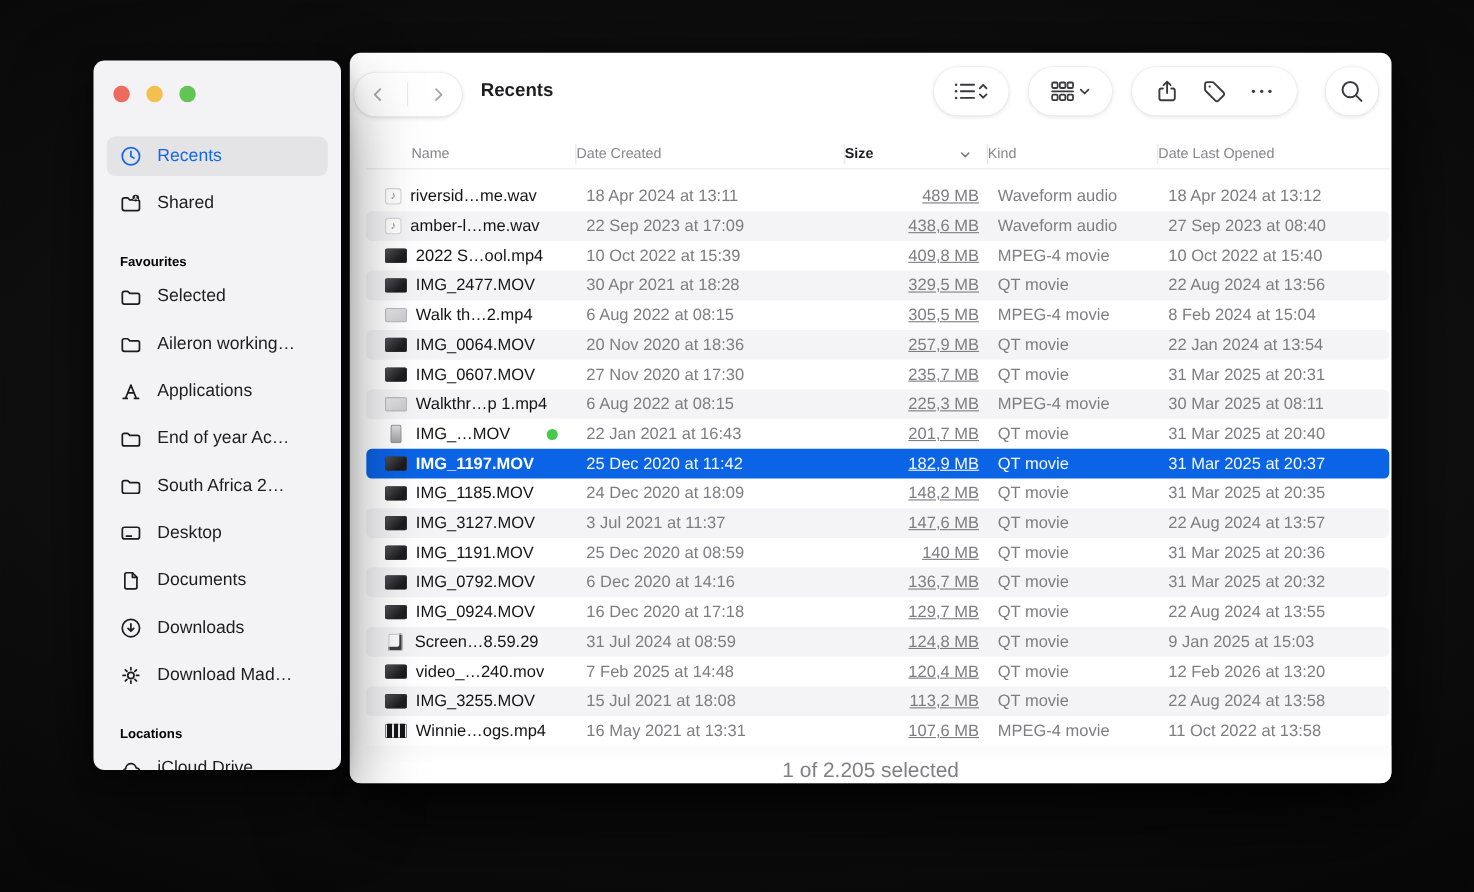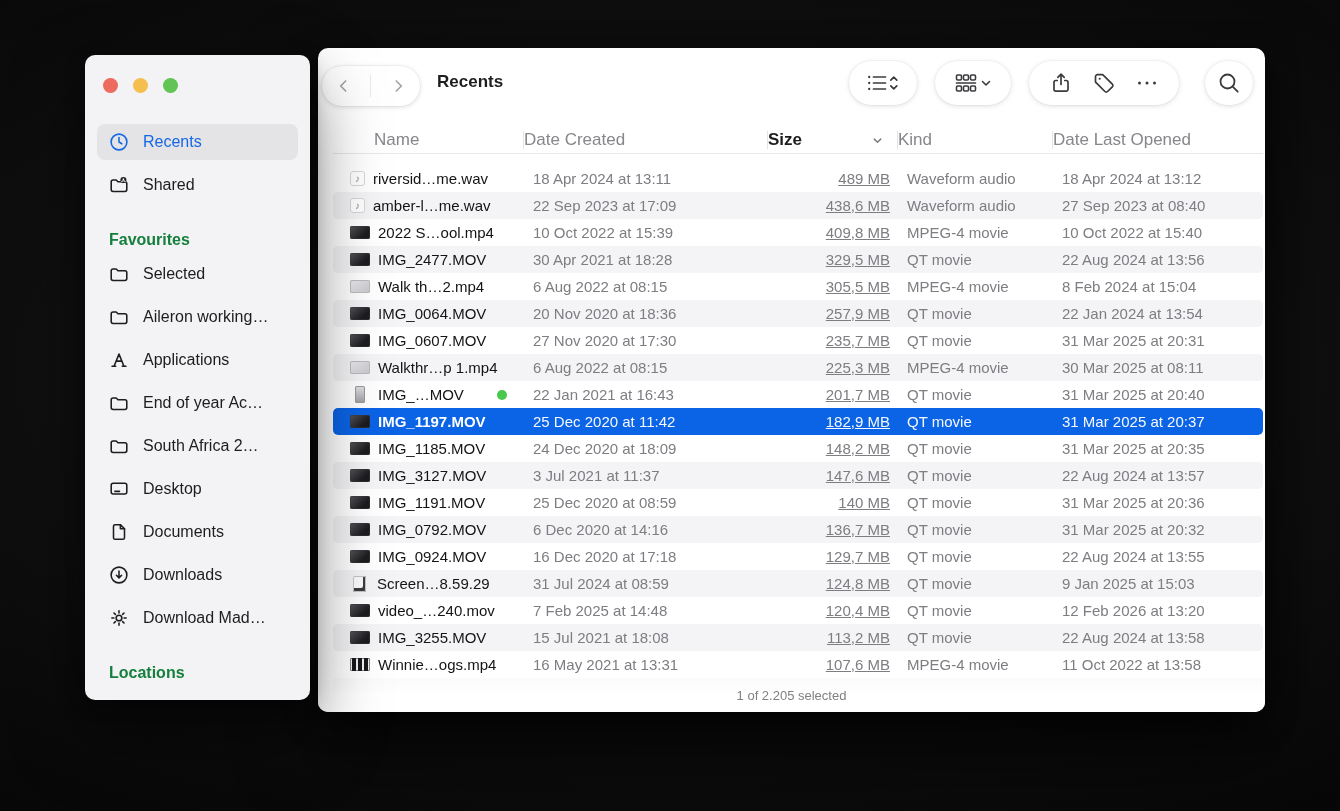--- a/index.html
+++ b/index.html
@@ -31,21 +31,21 @@
     display:flex;align-items:center;justify-content:center;
   }
   .btn-list{width:68px;margin-right:18px;}
   .btn-group{width:76px;margin-right:18px;}
   .btn-actions{width:150px;margin-right:26px;justify-content:space-between;padding:0 20px;box-sizing:border-box;}
   .btn-search{width:48px;border-radius:24px;}
   
   .cols{
     position:absolute;top:79px;left:15px;width:930px;height:26px;
     display:grid;grid-template-columns:190px 244px 130px 155px 213px;
-    align-items:center;font-size:17px;color:#86868b;
+    align-items:center;font-size:13px;color:#86868b;
     border-bottom:1px solid #e8e8ea;
   }
   .col{height:18px;line-height:18px;border-left:1px solid #e4e4e7;white-space:nowrap;overflow:hidden;}
   .col:first-child{border-left:none;padding-left:41px;}
   .col.sorted{color:#1d1d1f;font-weight:700;display:flex;align-items:center;justify-content:space-between;padding-right:14px;}
   .col.sorted .sort-ind{color:#7b7b80;display:flex;}
   
   .rows{position:absolute;top:117px;left:15px;width:930px;}
   .row{
     height:27px;display:grid;grid-template-columns:190px 244px 130px 155px 213px;
@@ -68,22 +68,22 @@
   .thumb.video-portrait{width:10px;height:17px;margin:0 5px;border-radius:2px;
     background:linear-gradient(180deg,#e3e3e5,#9d9da2);box-shadow:inset 0 0 0 1px #97979c;}
   .thumb.screenshot{width:13px;height:16px;margin:0 3px;border-radius:2px;background:#fbfbfc;
     box-shadow:inset 0 0 0 1px #c4c4c9, inset -3px -4px 0 #3c3c40;}
   .thumb.video-reel{background:repeating-linear-gradient(90deg,#f0f0f0 0 2px,#161618 2px 6px);box-shadow:inset 0 0 0 .5px #222;}
   
   .partial-row{position:absolute;top:630px;left:15px;width:930px;height:14px;background:#f1f1f4;opacity:.65;}
   .status-bar{
     position:absolute;left:0;right:0;bottom:0;height:34px;
     background:linear-gradient(180deg,rgba(255,255,255,.55),#fff 60%);
-    display:flex;align-items:center;justify-content:center;
-    font-size:13px;color:#7f7f84;
+    display:flex;align-items:flex-end;justify-content:center;
+    font-size:19px;color:#7f7f84;
   }
   
   .sidebar{
     position:absolute;left:85px;top:55px;width:225px;height:645px;
     background:#f3f2f4;border-radius:10px;overflow:hidden;z-index:5;
     box-shadow:0 30px 70px rgba(0,0,0,.55), 0 4px 18px rgba(0,0,0,.35);
   }
   .traffic{display:flex;gap:15px;padding:23px 0 0 18px;}
   .light{width:15px;height:15px;border-radius:50%;}
   .light.close{background:#ec6a5e;}
@@ -91,21 +91,21 @@
   .light.zoom{background:#61c454;}
   .side-list{margin-top:31px;}
   .side-item{
     margin:0 12px 7px;height:36px;border-radius:8px;
     display:flex;align-items:center;gap:12px;padding-left:10px;
     font-size:16px;color:#1d1d1f;
   }
   .side-item.selected{background:#e4e3e6;color:var(--accent,#1567e4);}
   .side-item.selected .side-icon{color:var(--accent,#1567e4);}
   .side-icon{width:24px;height:24px;display:flex;align-items:center;justify-content:center;color:#1d1d1f;flex:none;}
-  .side-header{margin:28px 24px 7px;font-size:16px;font-weight:700;color:#15803d;}
+  .side-header{margin:28px 24px 7px;font-size:12px;font-weight:700;color:#000000;}
   svg{display:block;}
 </style>
 </head>
 <body>
 
 <div class="main-window">
   <div class="toolbar">
     <div class="nav-pill">
       <div class="nav-btn">
         <span>

